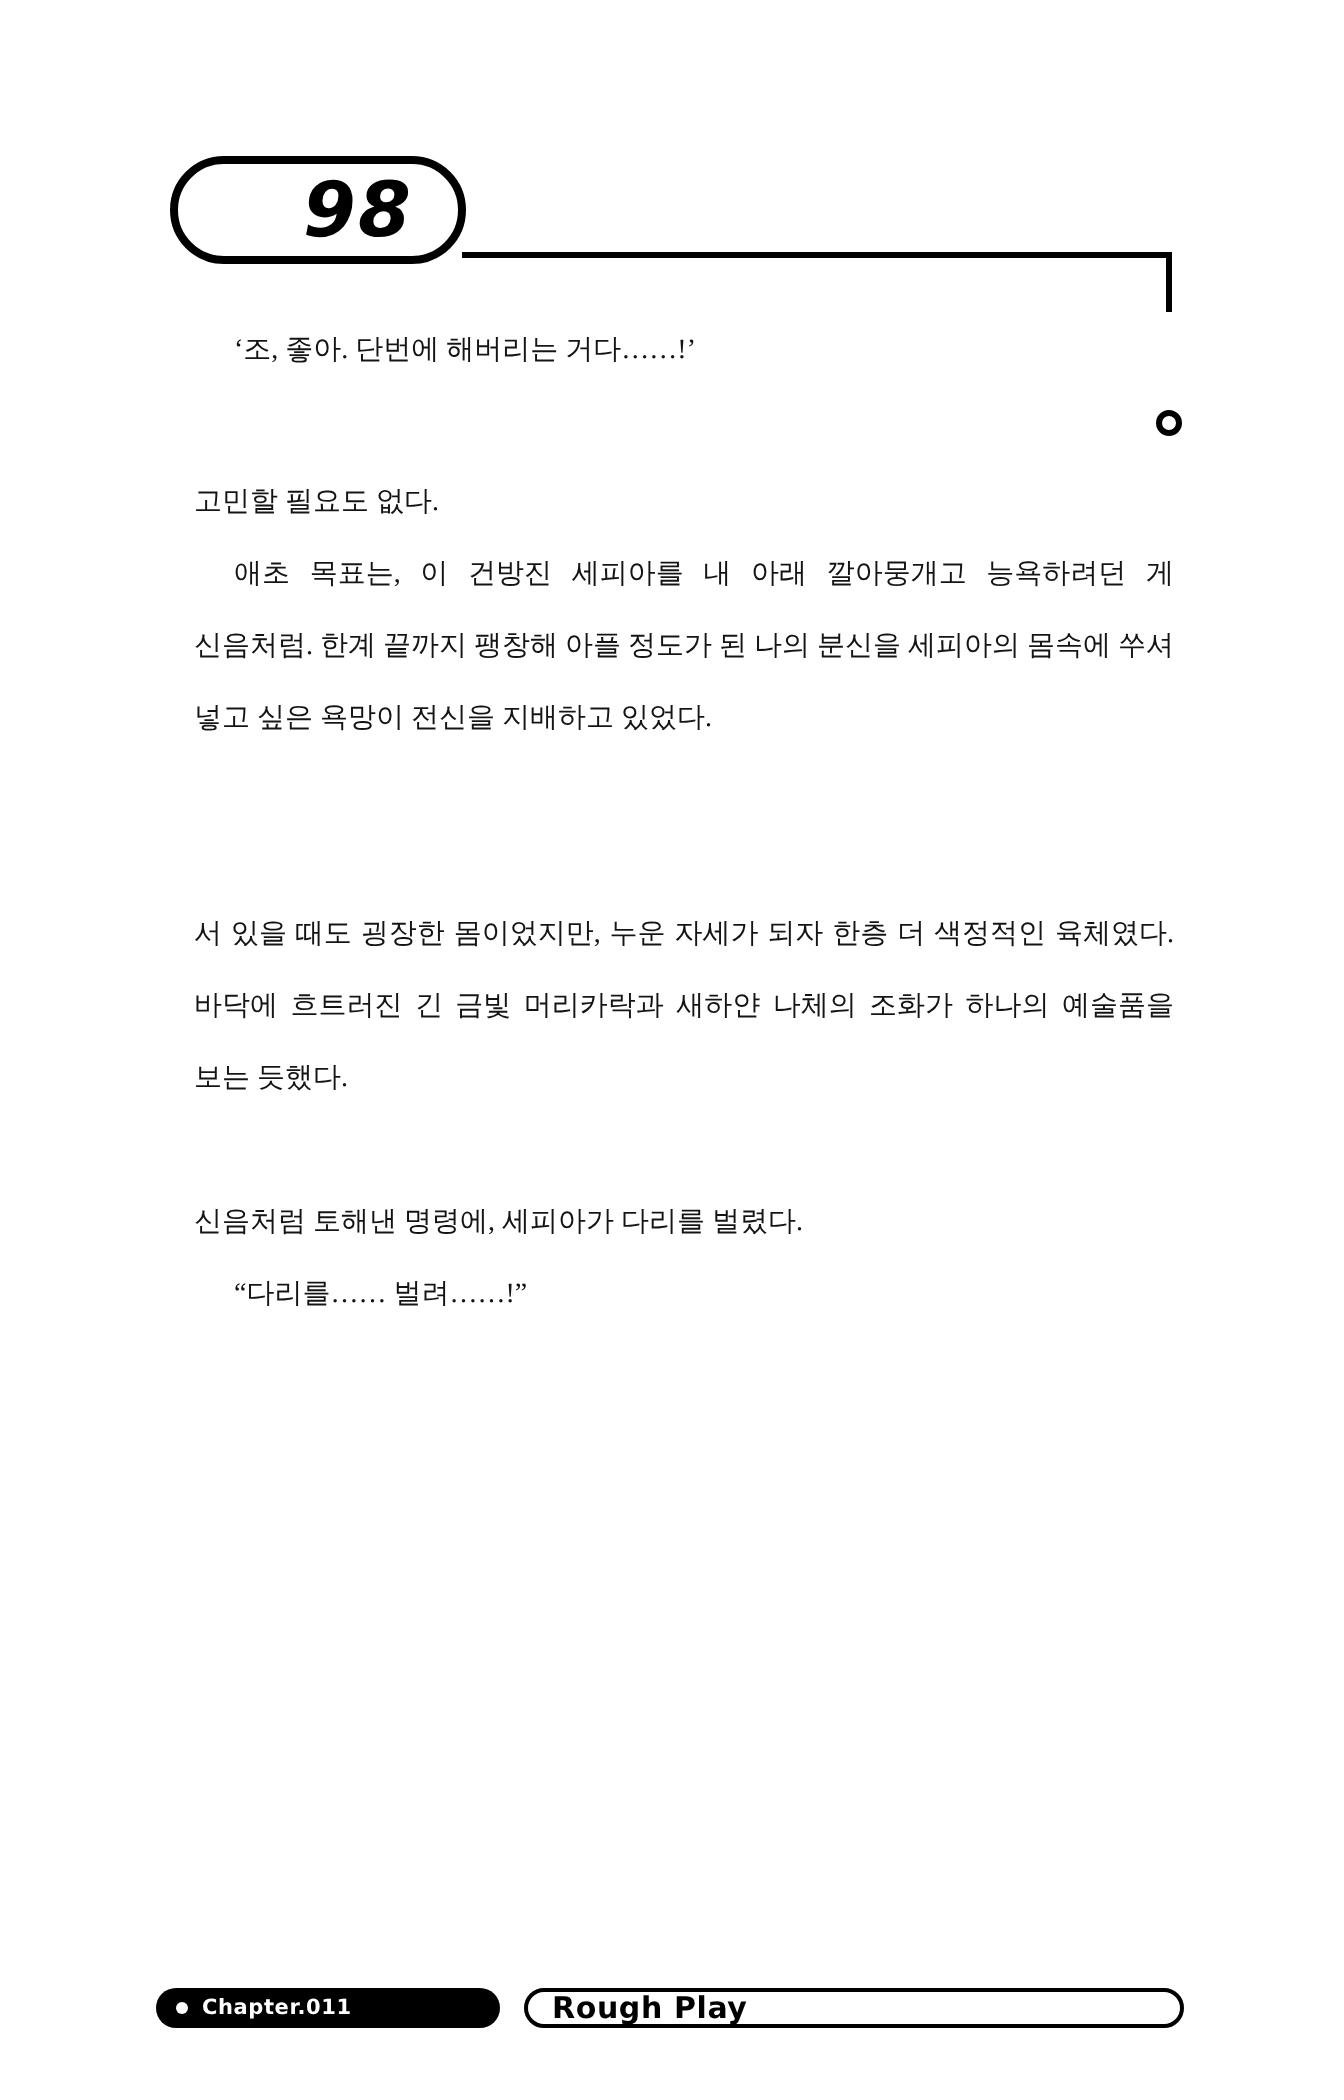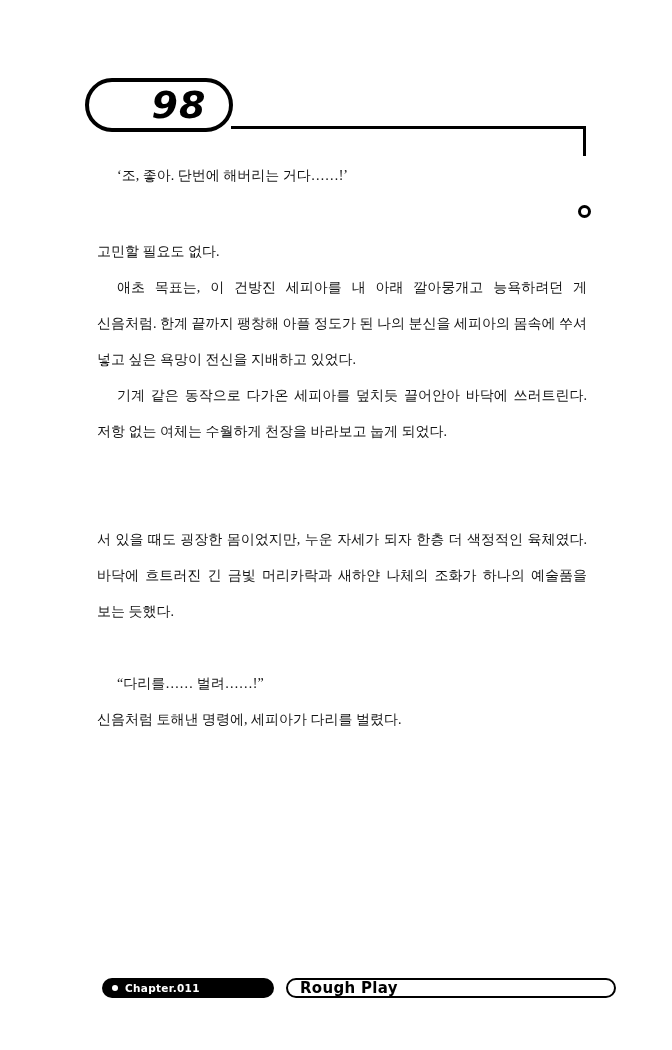--- a/index.html
+++ b/index.html
@@ -104,24 +104,23 @@
   .para.quote {
     text-indent: 20px;
   }
   .gap-md { height: 36px; }
   .gap-lg { height: 40px; }
 
   
   .footer {
     position: absolute;
     left: 0;
-    bottom: 48px;
+    bottom: 32px;
     width: 532px;
     height: 24px;
-    margin-left: 24px;
   }
   .footer-chapter {
     position: absolute;
     left: 78px;
     top: 0;
     width: 172px;
     height: 20px;
     background: #000;
     border-radius: 10px;
     display: flex;
@@ -180,27 +179,26 @@
     <div class="header-rule"></div>
     <div class="header-rule-drop"></div>
     <div class="header-dot"></div>
   </div>
 
   <div class="body-text">
     <p class="para quote">‘조, 좋아. 단번에 해버리는 거다……!’</p>
     <div class="gap-lg"></div>
     <p class="para noindent">고민할 필요도 없다.</p>
     <p class="para">애초 목표는, 이 건방진 세피아를 내 아래 깔아뭉개고 능욕하려던 게 신음처럼. 한계 끝까지 팽창해 아플 정도가 된 나의 분신을 세피아의 몸속에 쑤셔 넣고 싶은 욕망이 전신을 지배하고 있었다.</p>
-    <p class="para">기계 같은 동작으로 다가온 세피아를 덮치듯 끌어안아 바닥에 쓰러트린다. 저항 없는 여체는 수월하게 천장을 바라보고 눕게 되었다.</p>
     <div class="gap-md"></div>
     <div class="gap-md"></div>
     <p class="para noindent">서 있을 때도 굉장한 몸이었지만, 누운 자세가 되자 한층 더 색정적인 육체였다. 바닥에 흐트러진 긴 금빛 머리카락과 새하얀 나체의 조화가 하나의 예술품을 보는 듯했다.</p>
     <div class="gap-md"></div>
+    <p class="para noindent">신음처럼 토해낸 명령에, 세피아가 다리를 벌렸다.</p>
     <p class="para quote">“다리를…… 벌려……!”</p>
-    <p class="para noindent">신음처럼 토해낸 명령에, 세피아가 다리를 벌렸다.</p>
   </div>
 
   <div class="footer">
     <div class="footer-chapter">
       <span class="bullet"></span>
       <span class="footer-chapter-label">Chapter.011</span>
     </div>
     <div class="footer-title">
       <span class="footer-title-label">Rough Play</span>
     </div>

